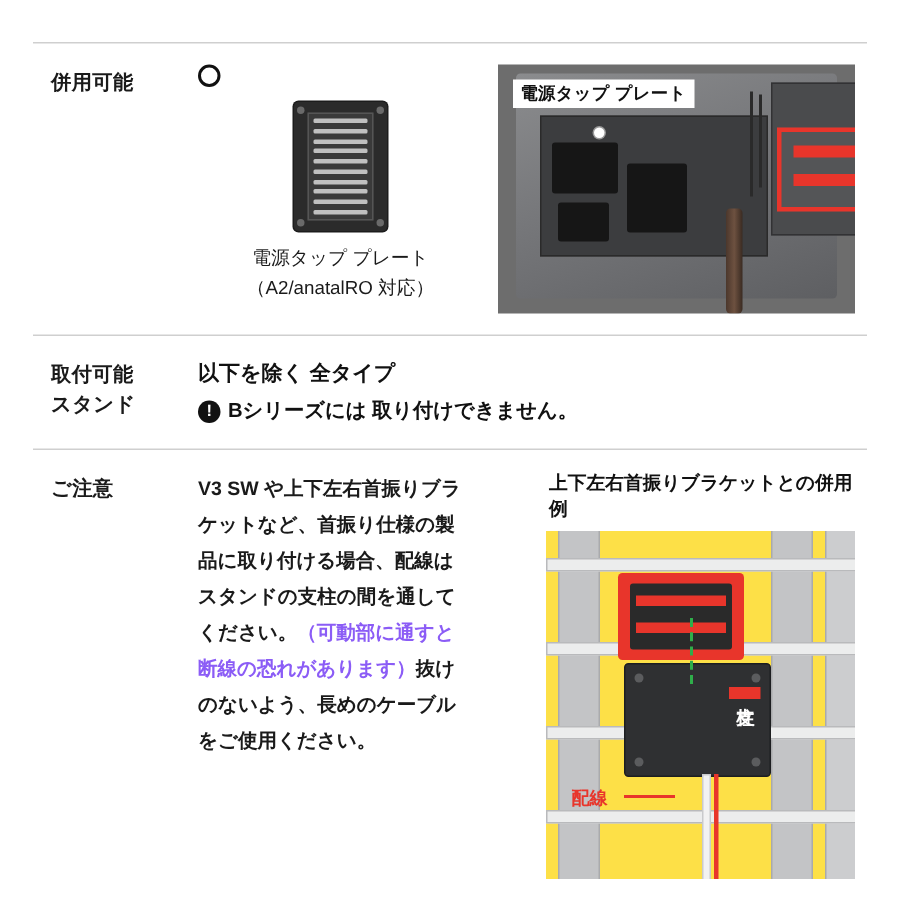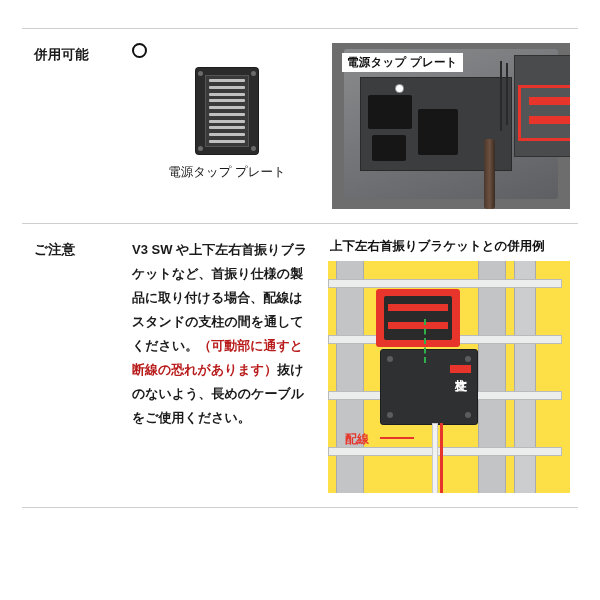--- a/index.html
+++ b/index.html
@@ -250,24 +250,25 @@
   .r3-left {
     width: 186px;
     flex: 0 0 186px;
     font-size: 13px;
     line-height: 1.85;
     color: #1a1a1a;
     font-weight: bold;
     padding-right: 4px;
     box-sizing: border-box;
   }
-  .r3-left .dim { color: #b91c1c; font-weight: bold; }
+  .r3-left .dim { color: #8b5cf6; font-weight: bold; }
   .r3-left .normal { font-weight: bold; margin-top: 48px; }
   .r3-right {
     flex: 1 1 auto;
+    margin-left: 36px;
   }
   .r3-caption {
     font-size: 12.5px;
     font-weight: bold;
     color: #111;
     margin: 0 0 6px 2px;
   }
   .r3-photo {
     position: relative;
     height: 232px;
@@ -395,20 +396,21 @@
               <div class="slat"></div>
             </div>
             <span class="plate-screw ps-tl"></span>
             <span class="plate-screw ps-tr"></span>
             <span class="plate-screw ps-bl"></span>
             <span class="plate-screw ps-br"></span>
           </div>
 
           <div class="plate-caption">
             <div>電源タップ プレート</div>
+            <div>（A2/anatalRO 対応）</div>
           </div>
         </div>
 
         <div class="r1-photo">
           <div class="tv-back"></div>
           <div class="panel-strip"></div>
           <div class="tv-well"></div>
           <div class="blackbox bb1"></div>
           <div class="blackbox bb2"></div>
           <div class="blackbox bb3"></div>
@@ -418,20 +420,33 @@
           </div>
           <div class="cable cable-main"></div>
           <div class="wire" style="left:168px;top:18px;height:70px;"></div>
           <div class="wire" style="left:174px;top:20px;height:62px;"></div>
           <div class="dot-marker" style="left:64px;top:42px;"></div>
           <div class="photo-tag">電源タップ プレート</div>
         </div>
       </div>
     </div>
 
+    <div class="row">
+      <div class="row-label">
+        <div>取付可能</div>
+        <div>スタンド</div>
+      </div>
+      <div class="row-body r2-body">
+        <div class="r2-line1">以下を除く 全タイプ</div>
+        <div class="r2-line2">
+          <span class="excl-mark">!</span>
+          <span>Bシリーズには 取り付けできません。</span>
+        </div>
+      </div>
+    </div>
 
     <div class="row">
       <div class="row-label">ご注意</div>
       <div class="row-body">
 
         <div class="r3-left">
           <span class="normal">V3 SW や上下左右首振りブラケットなど、首振り仕様の製品に取り付ける場合、配線はスタンドの支柱の間を通してください。</span><span class="dim">（可動部に通すと断線の恐れがあります）</span><span class="normal">抜けのないよう、長めのケーブルをご使用ください。</span>
         </div>
 
         <div class="r3-right">

